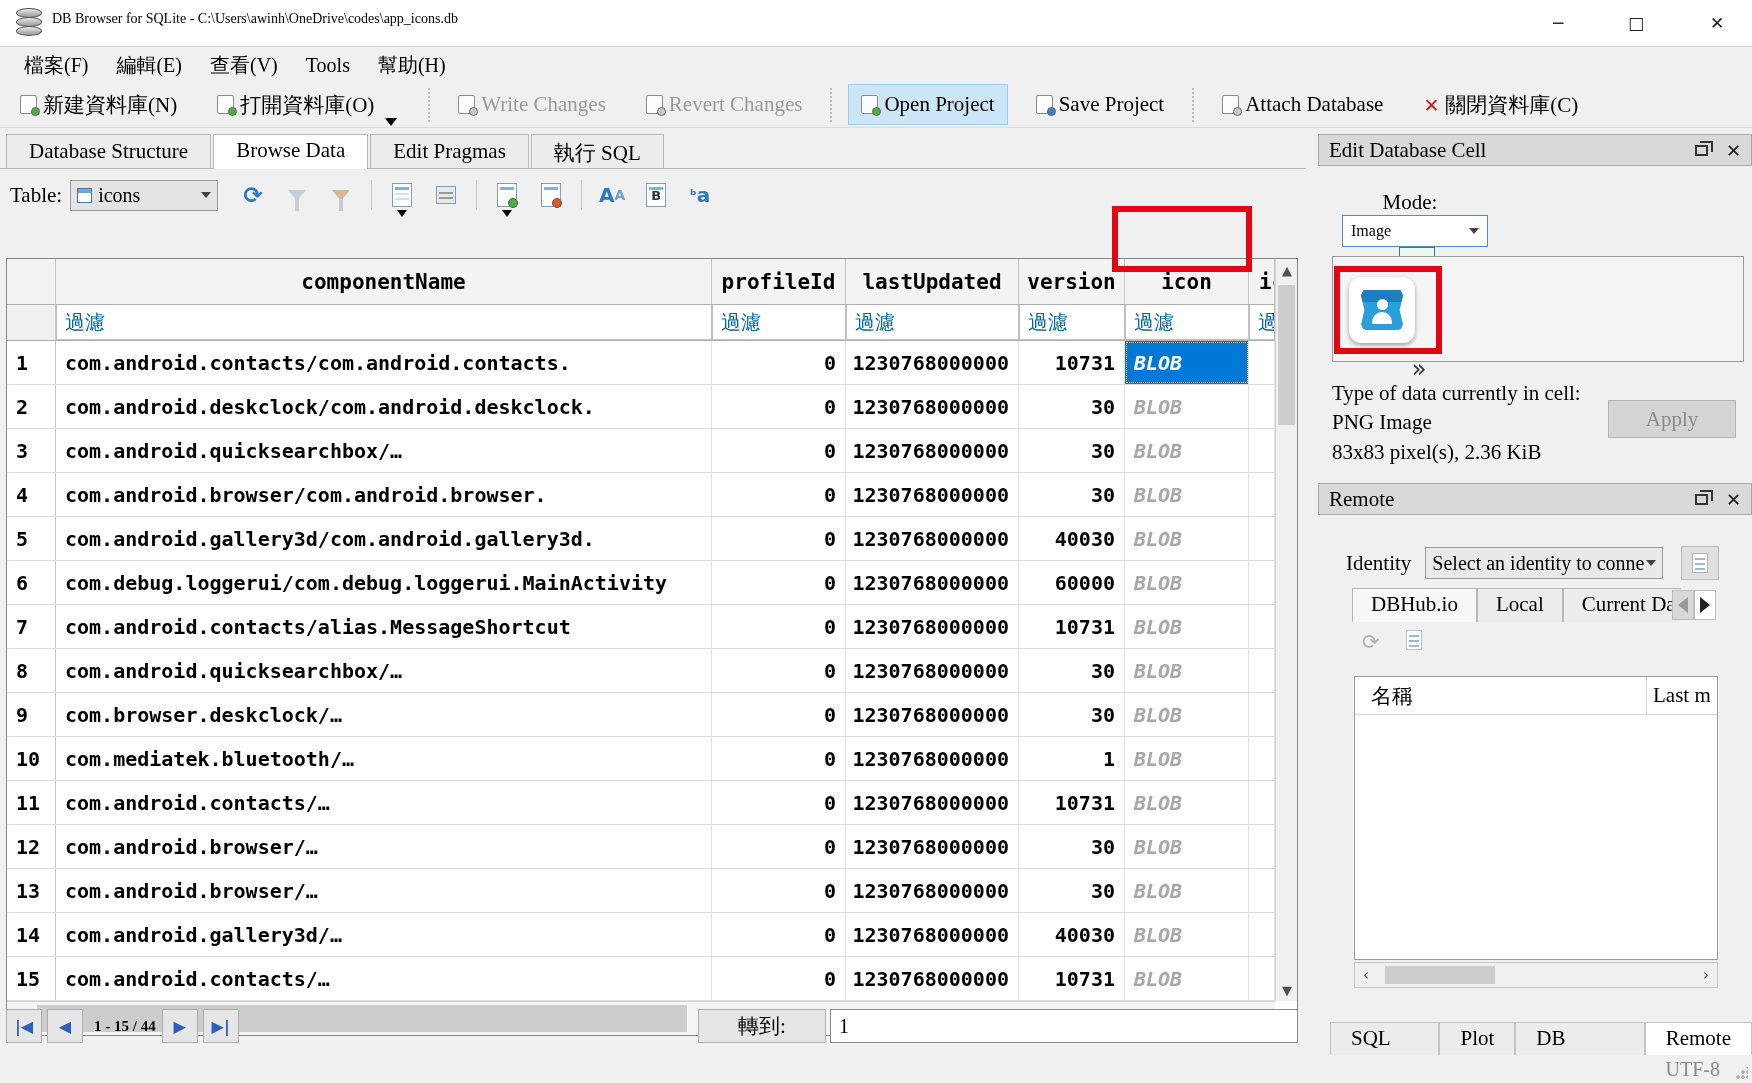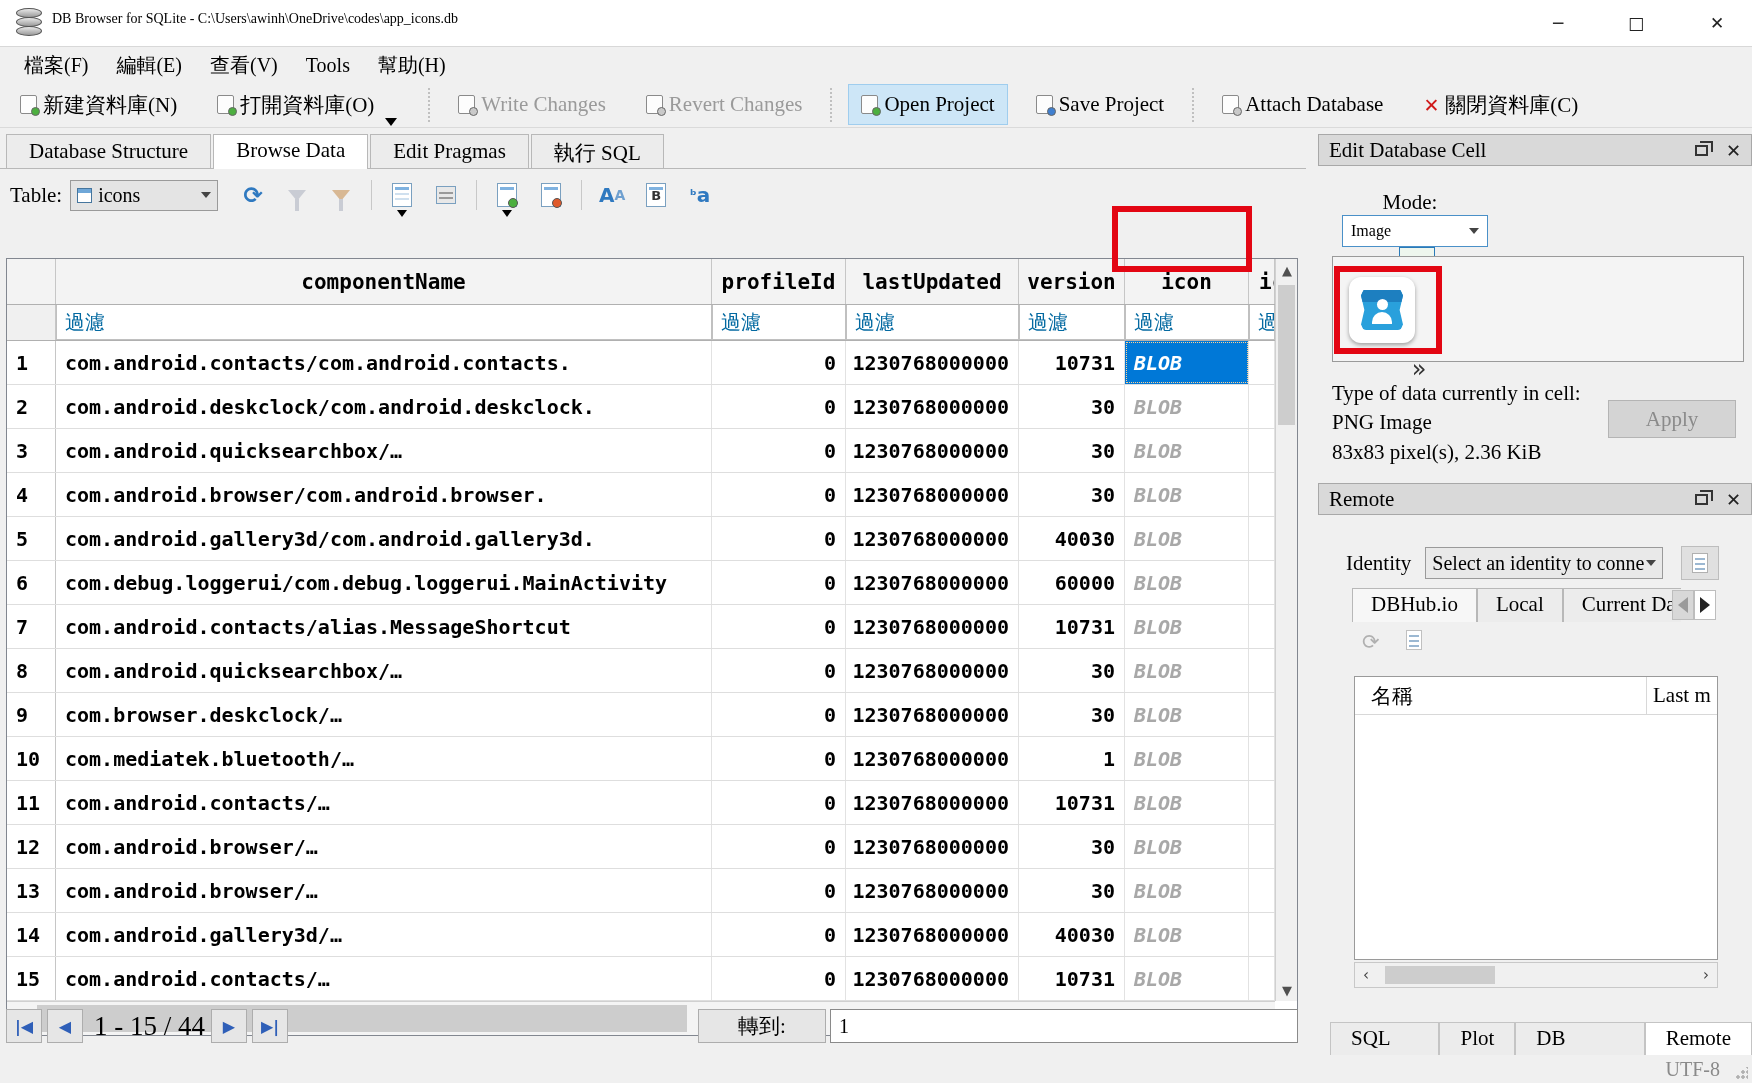--- a/index.html
+++ b/index.html
@@ -79,21 +79,21 @@
   .vscroll { position:absolute; right:0; top:0; width:22px; bottom:34px; background:#f0f0f0; border-left:1px solid #d0d0d0; }
   .vthumb { position:absolute; left:2px; right:2px; top:26px; height:140px; background:#cdcdcd; }
   .sarrow { position:absolute; left:0; width:22px; height:22px; display:flex; align-items:center; justify-content:center; color:#505050; font-family:"DejaVu Sans", sans-serif; font-size:13px; }
   .hscroll { position:absolute; left:0; right:22px; bottom:0; height:34px; background:#f4f4f4; border-top:1px solid #d0d0d0; }
   .hthumb { position:absolute; top:3px; bottom:3px; left:30px; width:650px; background:#cdcdcd; }
   .harrow { position:absolute; top:0; bottom:0; width:28px; display:flex; align-items:center; justify-content:center; color:#404040; font-family:"DejaVu Sans", sans-serif; font-size:18px; }
 
   
   .navbar { left:6px; top:1006px; width:1292px; height:40px; display:flex; align-items:center; }
   .nav-btn { width:36px; height:34px; background:#e6e6e6; border:1px solid #adadad; display:flex; align-items:center; justify-content:center; margin-right:5px; color:#2f5fb8; font-family:"DejaVu Sans", sans-serif; font-size:16px; font-weight:bold; }
-  .nav-range { font-size:27px; margin:8px 6px; }
+  .nav-range { font-size:15px; margin:8px 6px;font-weight:bold; }
   .goto-btn { margin-left:auto; width:128px; height:34px; background:#e6e6e6; border:1px solid #adadad; display:flex; align-items:center; justify-content:center; font-size:21px; }
   .goto-input { width:468px; height:34px; border:1px solid #8a8a8a; background:#fff; font-size:20px; padding:0 8px; margin-left:4px; font-family:"Liberation Serif", serif; }
 
   
   .dock-hdr { height:32px; background:#d9d9d9; border:1px solid #a8a8a8; display:flex; align-items:center; padding:0 10px; font-size:21px; }
   .dock-ic { margin-left:auto; display:flex; gap:18px; align-items:center; }
   .float-ic { width:13px; height:11px; border:2px solid #333; position:relative; background:#d9d9d9; }
   .float-ic:before { content:""; position:absolute; left:3px; top:-6px; width:11px; height:9px; border:2px solid #333; border-bottom:none; border-left:none; }
   .x-ic { font-family:"DejaVu Sans", sans-serif; font-size:18px; font-weight:bold; color:#222; }
 

